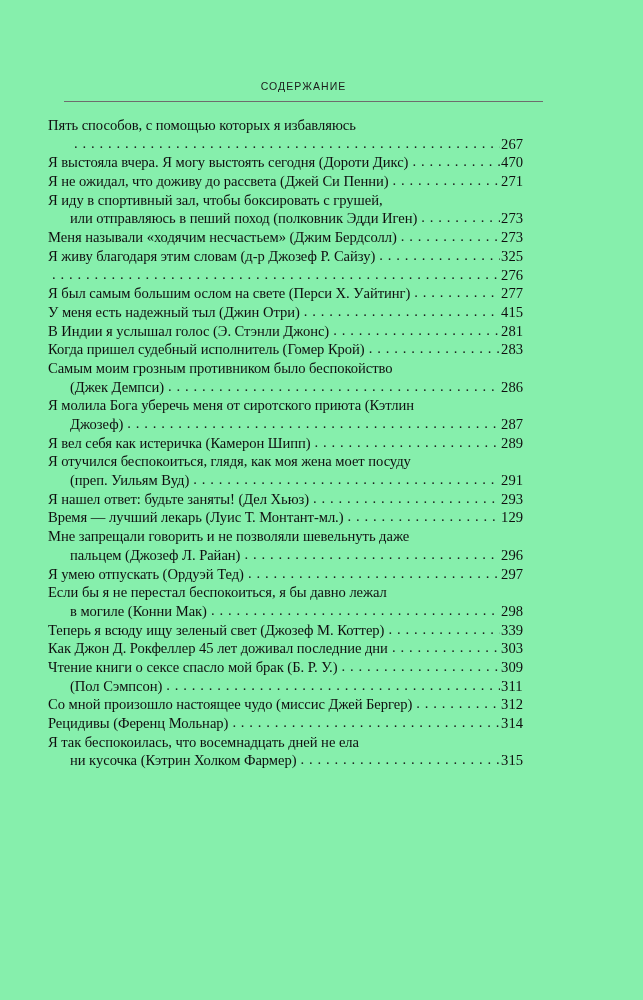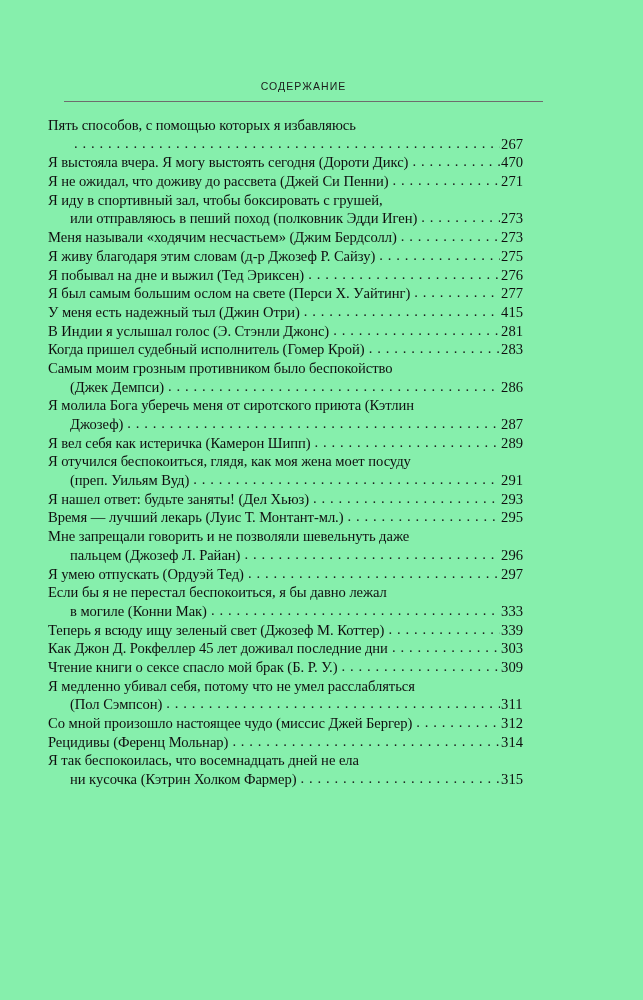--- a/index.html
+++ b/index.html
@@ -164,26 +164,25 @@
         <div class="toc-line">
           <span class="entry-text">Меня называли «ходячим несчастьем» (Джим Бердсолл)</span>
           <span class="leader"></span>
           <span class="page-num">273</span>
         </div>
       </div>
       <div class="toc-entry">
         <div class="toc-line">
           <span class="entry-text">Я живу благодаря этим словам (д-р Джозеф Р. Сайзу)</span>
           <span class="leader"></span>
-          <span class="page-num">275</span>
-        </div>
-      </div>
-      <div class="toc-entry">
-        <div class="toc-line">
-          <span class="entry-text">Я побывал на дне и выжил (Тед Эриксен)</span>
+          <span class="page-num">325</span>
+        </div>
+      </div>
+      <div class="toc-entry">
+        <div class="toc-line">
           <span class="leader"></span>
           <span class="page-num">276</span>
         </div>
       </div>
       <div class="toc-entry">
         <div class="toc-line">
           <span class="entry-text">Я был самым большим ослом на свете (Перси Х. Уайтинг)</span>
           <span class="leader"></span>
           <span class="page-num">277</span>
         </div>
@@ -250,21 +249,21 @@
         <div class="toc-line">
           <span class="entry-text">Я нашел ответ: будьте заняты! (Дел Хьюз)</span>
           <span class="leader"></span>
           <span class="page-num">293</span>
         </div>
       </div>
       <div class="toc-entry">
         <div class="toc-line">
           <span class="entry-text">Время — лучший лекарь (Луис Т. Монтант-мл.)</span>
           <span class="leader"></span>
-          <span class="page-num">295</span>
+          <span class="page-num">129</span>
         </div>
       </div>
       <div class="toc-entry">
         <div class="toc-line nonum">
           <span class="entry-text">Мне запрещали говорить и не позволяли шевельнуть даже</span>
         </div>
         <div class="toc-line cont">
           <span class="entry-text">пальцем (Джозеф Л. Райан)</span>
           <span class="leader"></span>
           <span class="page-num">296</span>
@@ -277,21 +276,21 @@
           <span class="page-num">297</span>
         </div>
       </div>
       <div class="toc-entry">
         <div class="toc-line nonum">
           <span class="entry-text">Если бы я не перестал беспокоиться, я бы давно лежал</span>
         </div>
         <div class="toc-line cont">
           <span class="entry-text">в могиле (Конни Мак)</span>
           <span class="leader"></span>
-          <span class="page-num">333</span>
+          <span class="page-num">298</span>
         </div>
       </div>
       <div class="toc-entry">
         <div class="toc-line">
           <span class="entry-text">Теперь я всюду ищу зеленый свет (Джозеф М. Коттер)</span>
           <span class="leader"></span>
           <span class="page-num">339</span>
         </div>
       </div>
       <div class="toc-entry">
@@ -302,23 +301,20 @@
         </div>
       </div>
       <div class="toc-entry">
         <div class="toc-line">
           <span class="entry-text">Чтение книги о сексе спасло мой брак (Б. Р. У.)</span>
           <span class="leader"></span>
           <span class="page-num">309</span>
         </div>
       </div>
       <div class="toc-entry">
-        <div class="toc-line nonum">
-          <span class="entry-text">Я медленно убивал себя, потому что не умел расслабляться</span>
-        </div>
         <div class="toc-line cont">
           <span class="entry-text">(Пол Сэмпсон)</span>
           <span class="leader"></span>
           <span class="page-num">311</span>
         </div>
       </div>
       <div class="toc-entry">
         <div class="toc-line">
           <span class="entry-text">Со мной произошло настоящее чудо (миссис Джей Бергер)</span>
           <span class="leader"></span>

